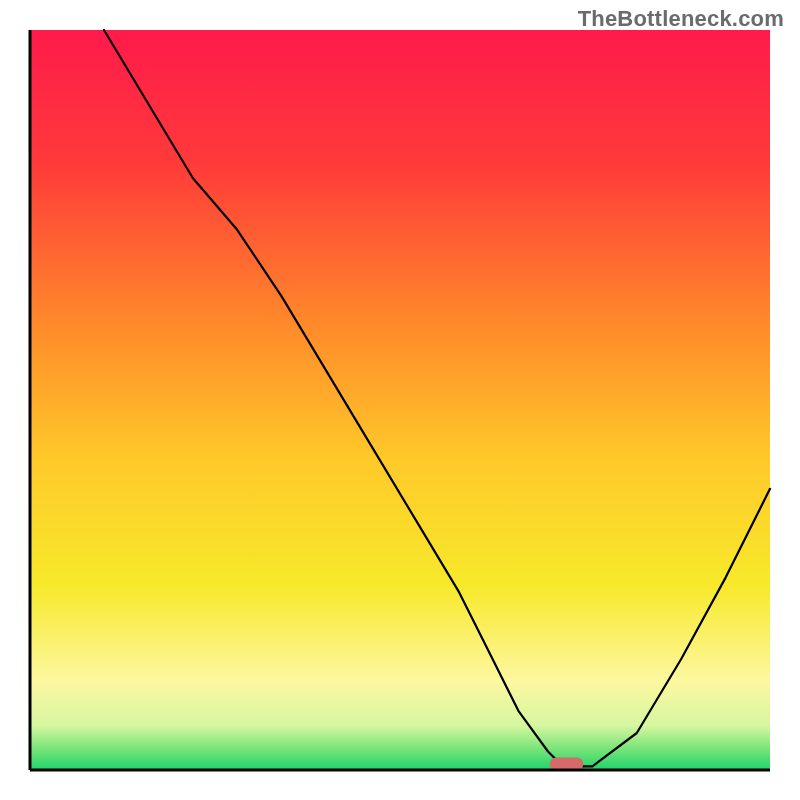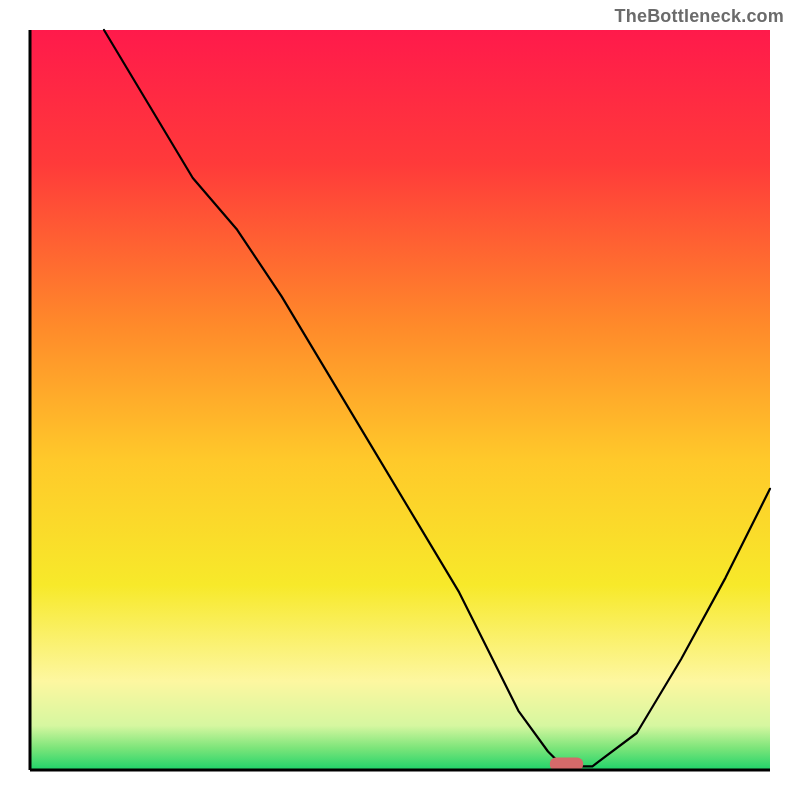--- a/index.html
+++ b/index.html
@@ -12,21 +12,21 @@
   }
   .chart-wrap {
     position: relative;
     width: 800px;
     height: 800px;
   }
   .watermark {
     position: absolute;
     top: 6px;
     right: 16px;
-    font-size: 18px;
+    font-size: 22px;
     font-weight: 600;
     color: #6b6b6b;
     letter-spacing: 0.2px;
     z-index: 5;
   }
   svg.plot {
     position: absolute;
     left: 0;
     top: 0;
     width: 800px;

